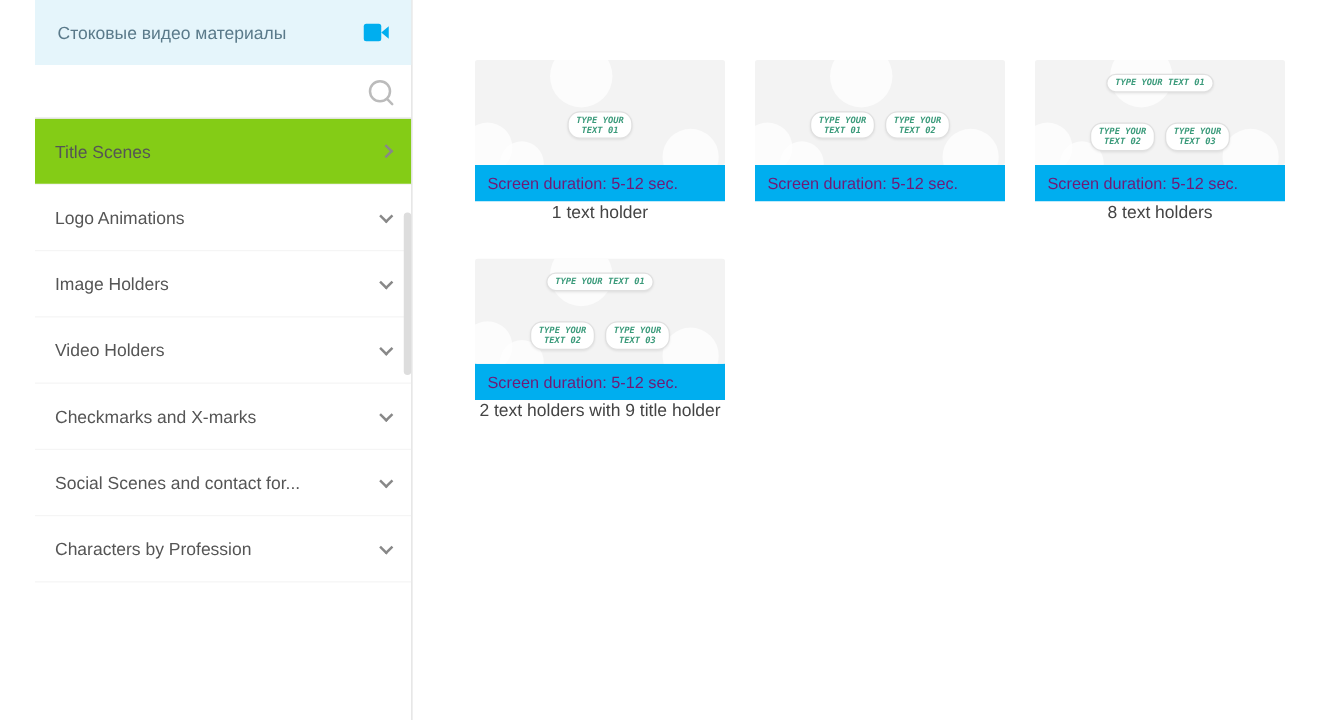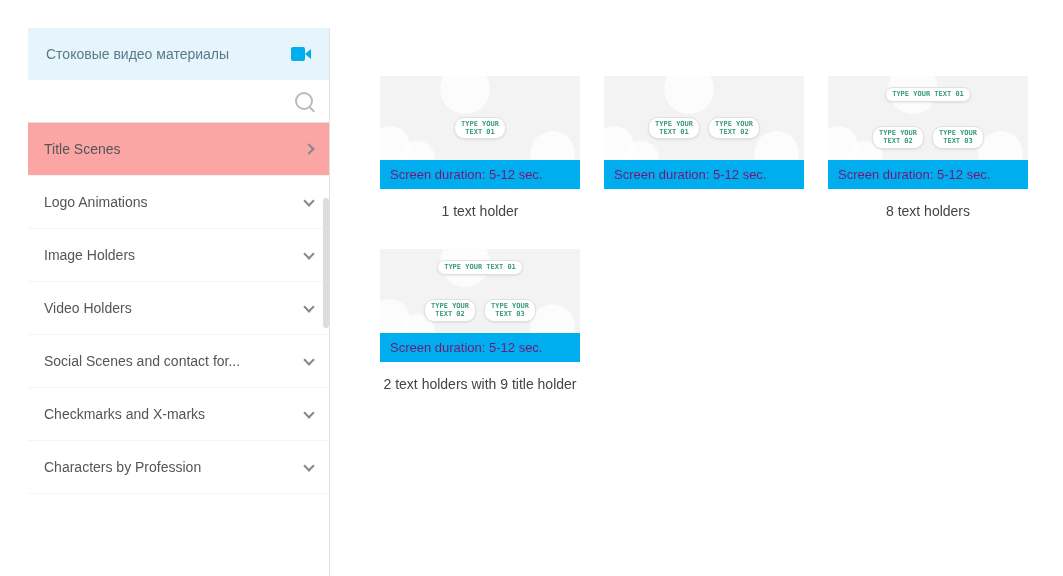--- a/index.html
+++ b/index.html
@@ -1,43 +1,43 @@
 <!DOCTYPE html>
 <html><head>
 <meta charset="utf-8">
 <style>
 * { margin: 0; padding: 0; box-sizing: border-box; }
 body { font-family: Arial, sans-serif; background: #fff; width: 1063px; height: 576px; overflow: hidden; }
-.app { display: flex; height: 100%; padding-top: 28px; }
+.app { display: flex; height: 100%; }
 .sidebar { width: 330px; border-right: 1px solid #e0e0e0; display: flex; flex-direction: column; padding-left: 28px; }
 .header-tab { background: #e5f5fb; padding: 18px 18px; display: flex; justify-content: space-between; align-items: center; }
 .header-tab-label { color: #5a7a8a; font-size: 14px; }
 .vidicon { width: 20px; height: 14px; position: relative; }
 .vidicon-body { width: 14px; height: 14px; background: #00aeef; border-radius: 2px; position: absolute; left: 0; }
 .vidicon-tri { position: absolute; right: 0; top: 2px; width: 0; height: 0; border-top: 5px solid transparent; border-bottom: 5px solid transparent; border-right: 6px solid #00aeef; }
 .search-row { padding: 12px 16px; border-bottom: 1px solid #e0e0e0; display: flex; align-items: center; }
 .search-input { flex: 1; border: none; outline: none; font-size: 14px; background: transparent; }
 .search-icon { width: 18px; height: 18px; border: 2px solid #bbb; border-radius: 50%; position: relative; }
 .search-icon::after { content: ''; position: absolute; width: 2px; height: 7px; background: #bbb; transform: rotate(-45deg); bottom: -5px; right: -2px; border-radius: 1px; }
 .cat-list { flex: 1; overflow-y: auto; }
 .cat-item { padding: 18px 16px; display: flex; justify-content: space-between; align-items: center; cursor: pointer; border-bottom: 1px solid #f5f5f5; }
-.cat-item.active { background: #fca5a5; }
+.cat-item.active { background: #84cc16; }
 .cat-label { color: #555; font-size: 14px; }
 .chevron { width: 8px; height: 8px; border-right: 2px solid #888; border-bottom: 2px solid #888; }
 .chevron.right { transform: rotate(-45deg); }
 .chevron.down { transform: rotate(45deg); margin-top: -3px; }
 .content { flex: 1; padding: 48px 24px 24px 50px; overflow-y: auto; }
 .grid { display: flex; flex-wrap: wrap; gap: 30px 24px; }
 .card { width: 200px; }
-.preview { width: 200px; height: 84px; background: #f3f3f3; border-radius: 2px; position: relative; padding: 8px; display: flex; flex-direction: column; justify-content: center; align-items: center; gap: 4px; overflow: hidden; }
+.preview { width: 200px; height: 84px; background: #f3f3f3; border-radius: 2px; position: relative; padding: 8px; display: flex; flex-direction: column; justify-content: center; align-items: center; gap: 4px; overflow: hidden; font-style: italic; }
 .cloud { position: absolute; background: #fff; border-radius: 50%; opacity: 0.7; }
 .tag { background: #fff; border: 1px solid #e0e0e0; border-radius: 10px; padding: 2px 6px; font-size: 7px; color: #3a9a7a; font-weight: bold; font-family: monospace; text-align: center; line-height: 1.2; box-shadow: 0 1px 2px rgba(0,0,0,0.08); position: relative; z-index: 2; }
 .tag-row { display: flex; gap: 8px; justify-content: flex-end; margin-top: 20px; }
 .blue-bar { background: #00aeef; color: #701a75; font-size: 13px; padding: 7px 10px; }
-.caption { text-align: center; color: #444; font-size: 14px; margin-top: 14px; }
+.caption { text-align: center; color: #444; font-size: 14px; }
 .scroll-thin { position: absolute; right: 0; top: 170px; width: 6px; height: 130px; background: #ddd; border-radius: 3px; }
 .sidebar-wrap { position: relative; }
 </style>
 </head>
 <body>
 
 <div class="app">
   <div class="sidebar sidebar-wrap">
     <div class="header-tab">
       <span class="header-tab-label">Стоковые видео материалы</span>
@@ -61,25 +61,25 @@
         </div>
         <div class="cat-item">
           <span class="cat-label">Image Holders</span>
           <span class="chevron down"></span>
         </div>
         <div class="cat-item">
           <span class="cat-label">Video Holders</span>
           <span class="chevron down"></span>
         </div>
         <div class="cat-item">
-          <span class="cat-label">Social Scenes and contact for...</span>
+          <span class="cat-label">Checkmarks and X-marks</span>
           <span class="chevron down"></span>
         </div>
         <div class="cat-item">
-          <span class="cat-label">Checkmarks and X-marks</span>
+          <span class="cat-label">Social Scenes and contact for...</span>
           <span class="chevron down"></span>
         </div>
         <div class="cat-item">
           <span class="cat-label">Characters by Profession</span>
           <span class="chevron down"></span>
         </div>
       </div>
     <div class="scroll-thin"></div>
   </div>
 

